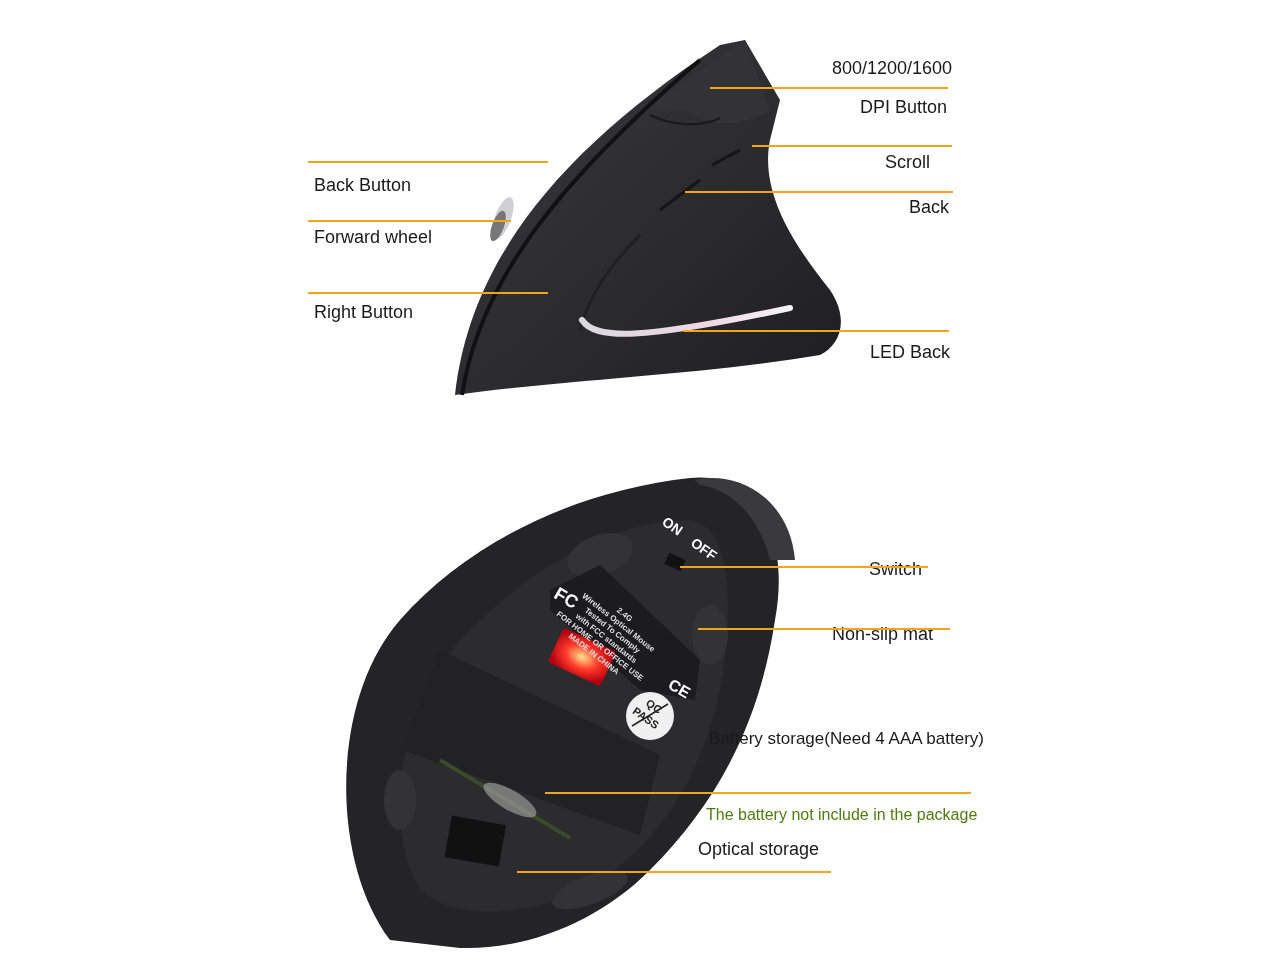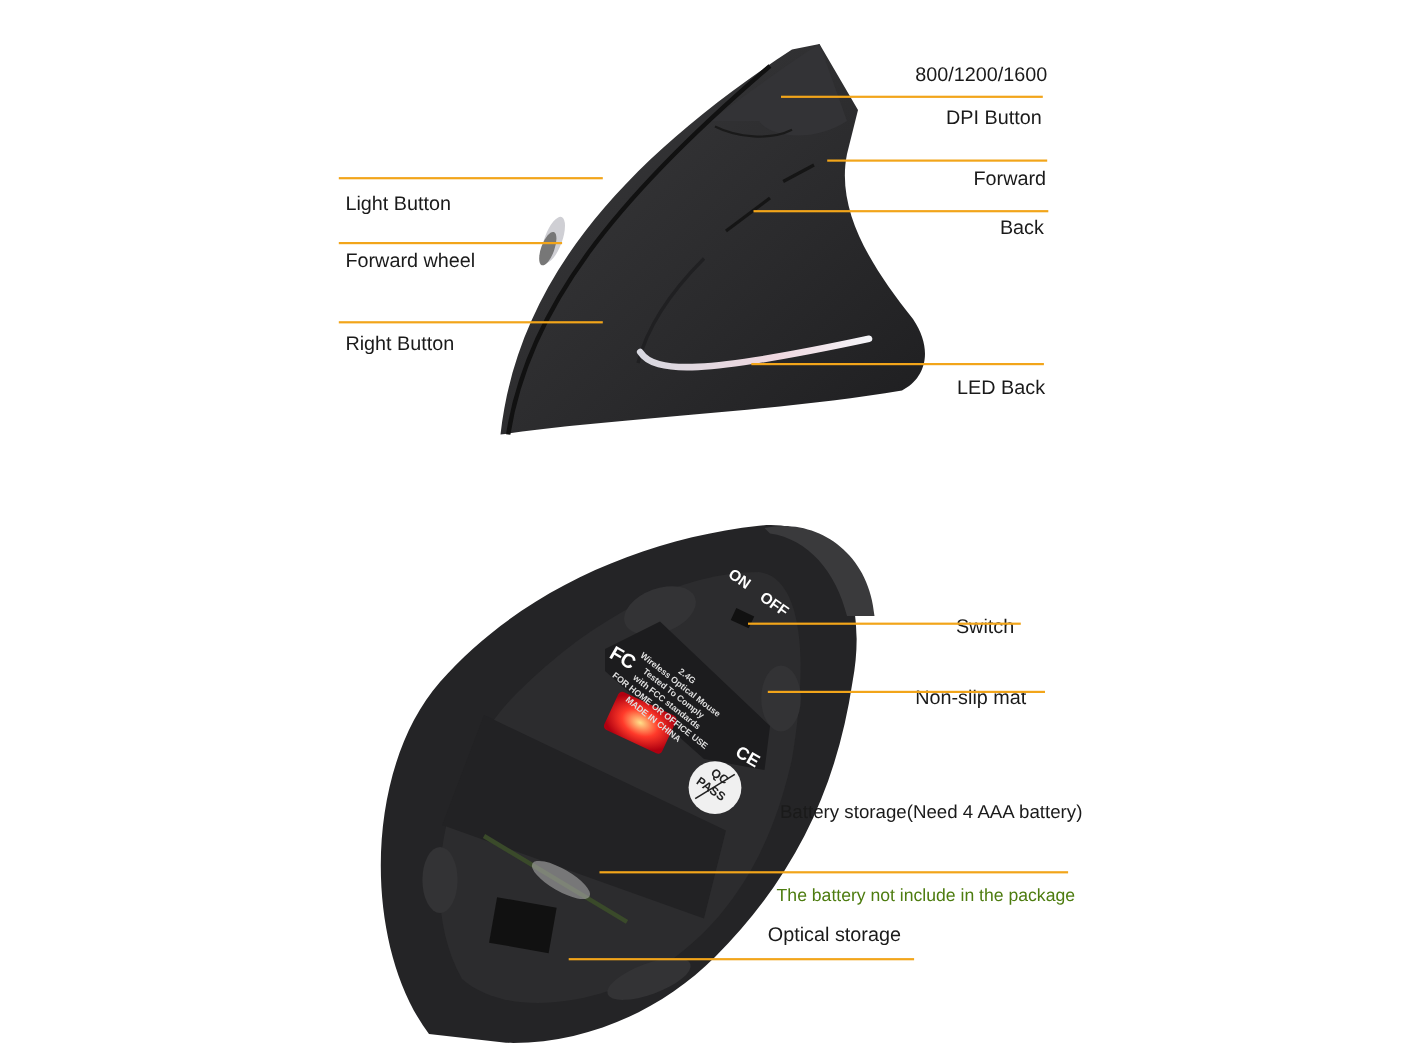--- a/index.html
+++ b/index.html
@@ -89,30 +89,30 @@
 <div style="position:absolute;left:632px;top:698px;width:36px;color:#222;font-size:11px;font-weight:bold;line-height:14px;text-align:center;transform:rotate(35deg);">
   <div>QC</div>
   <div>PASS</div>
 </div>
 
 <div class="label" style="left:832px;top:58px;">800/1200/1600</div>
 <div class="line" style="left:710px;top:87px;width:238px;"></div>
 <div class="label" style="left:860px;top:97px;">DPI Button</div>
 
 <div class="line" style="left:752px;top:145px;width:200px;"></div>
-<div class="label" style="left:885px;top:152px;">Forward</div>
+<div class="label" style="left:885px;top:152px;">Scroll</div>
 
 <div class="line" style="left:685px;top:191px;width:268px;"></div>
 <div class="label" style="left:909px;top:197px;">Back</div>
 
 <div class="line" style="left:683px;top:330px;width:266px;"></div>
 <div class="label" style="left:870px;top:342px;">LED Back</div>
 
 <div class="line" style="left:308px;top:161px;width:240px;"></div>
-<div class="label" style="left:314px;top:175px;">Light Button</div>
+<div class="label" style="left:314px;top:175px;">Back Button</div>
 
 <div class="line" style="left:308px;top:220px;width:203px;"></div>
 <div class="label" style="left:314px;top:227px;">Forward wheel</div>
 
 <div class="line" style="left:308px;top:292px;width:240px;"></div>
 <div class="label" style="left:314px;top:302px;">Right Button</div>
 
 <div class="label" style="left:869px;top:559px;">Switch</div>
 <div class="line" style="left:680px;top:566px;width:248px;"></div>
 

